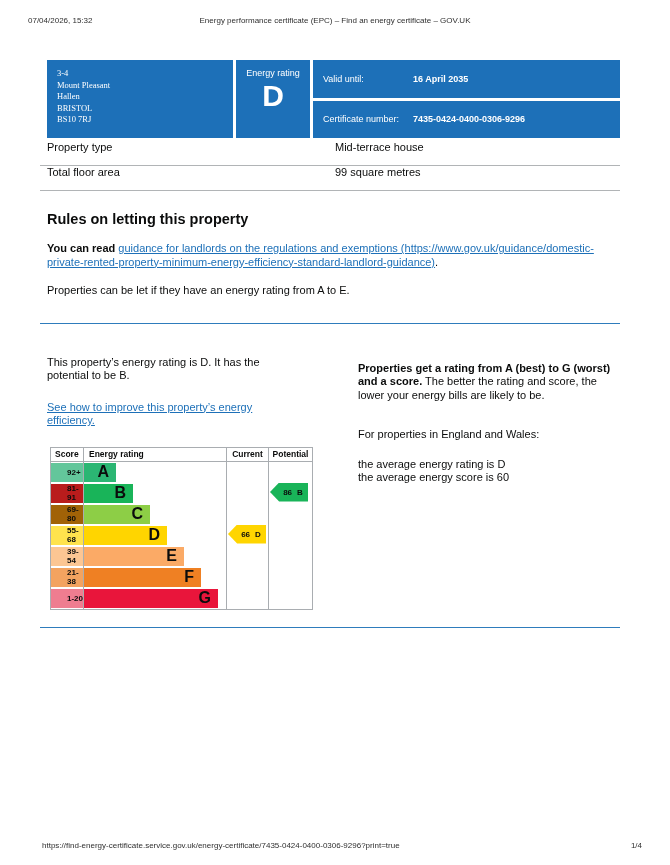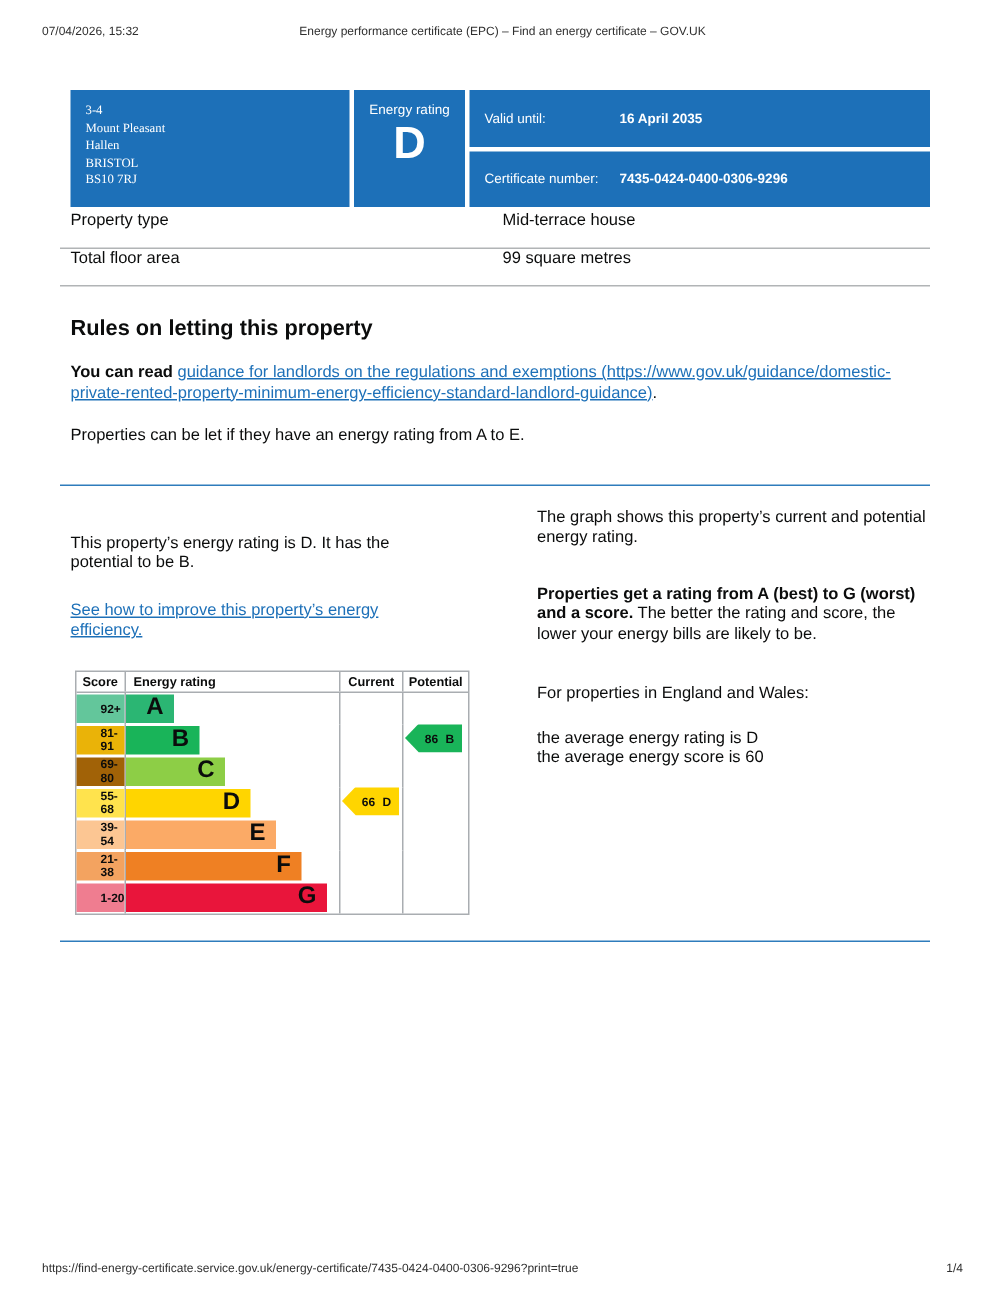--- a/index.html
+++ b/index.html
@@ -7,21 +7,21 @@
     width:670px;height:865px;position:relative;overflow:hidden;
     background:#ffffff;color:#0b0c0c;
     font-family:"Liberation Sans", sans-serif;
   }
   .page-meta{
     position:absolute;left:28px;right:28px;
     display:flex;justify-content:space-between;
     font-size:8px;color:#2f2f2f;letter-spacing:0;
   }
   .page-meta.top{top:16px;}
-  .page-meta.bottom{top:841px;}
+  .page-meta.bottom{top:841px;margin-left:14px;}
   .doc-title{position:absolute;left:50%;transform:translateX(-50%);white-space:nowrap;}
 
   .content{position:absolute;top:58px;left:40px;width:580px;}
 
   .banner{
     margin-left:7px;height:33px;background:#0b0c0c;color:#ffffff;
     display:flex;align-items:center;padding-left:16px;
     font-size:15px;font-weight:bold;letter-spacing:.2px;
   }
 
@@ -151,21 +151,21 @@
               <div class="score-chip" style="background: rgb(99, 198, 155);">92+</div>
             </div>
             <div class="c-band">
               <div class="band" style="width: 32px; background: rgb(43, 182, 115);">A</div>
             </div>
             <div class="c-cur"></div>
             <div class="c-pot"></div>
           </div>
           <div class="chart-row">
             <div class="c-score">
-              <div class="score-chip" style="background: #eab308;">81-91</div>
+              <div class="score-chip" style="background: #b91c1c;">81-91</div>
             </div>
             <div class="c-band">
               <div class="band" style="width: 49px; background: rgb(25, 180, 89);">B</div>
             </div>
             <div class="c-cur"></div>
             <div class="c-pot"></div>
           </div>
           <div class="chart-row">
             <div class="c-score">
               <div class="score-chip" style="background: #a16207;">69-80</div>
@@ -220,21 +220,20 @@
             <span>66</span>
             <span>D</span>
           </div>
           <div class="marker" style="background: rgb(25, 180, 89); left: 219px; top: 35px;">
             <span>86</span>
             <span>B</span>
           </div>
         </div>
     </div>
     <div class="col-right">
-      <p class="p1">The graph shows this property’s current and potential energy rating.</p>
       <p class="p2"><strong>Properties get a rating from A (best) to G (worst) and a score.</strong><span> The better the rating and score, the lower your energy bills are likely to be.</span></p>
       <p class="p3">For properties in England and Wales:</p>
       <p class="avg">
         <span>the average energy rating is D</span><br>
         <span>the average energy score is 60</span>
       </p>
     </div>
   </section>
 
   <hr class="blue-rule bottom">

